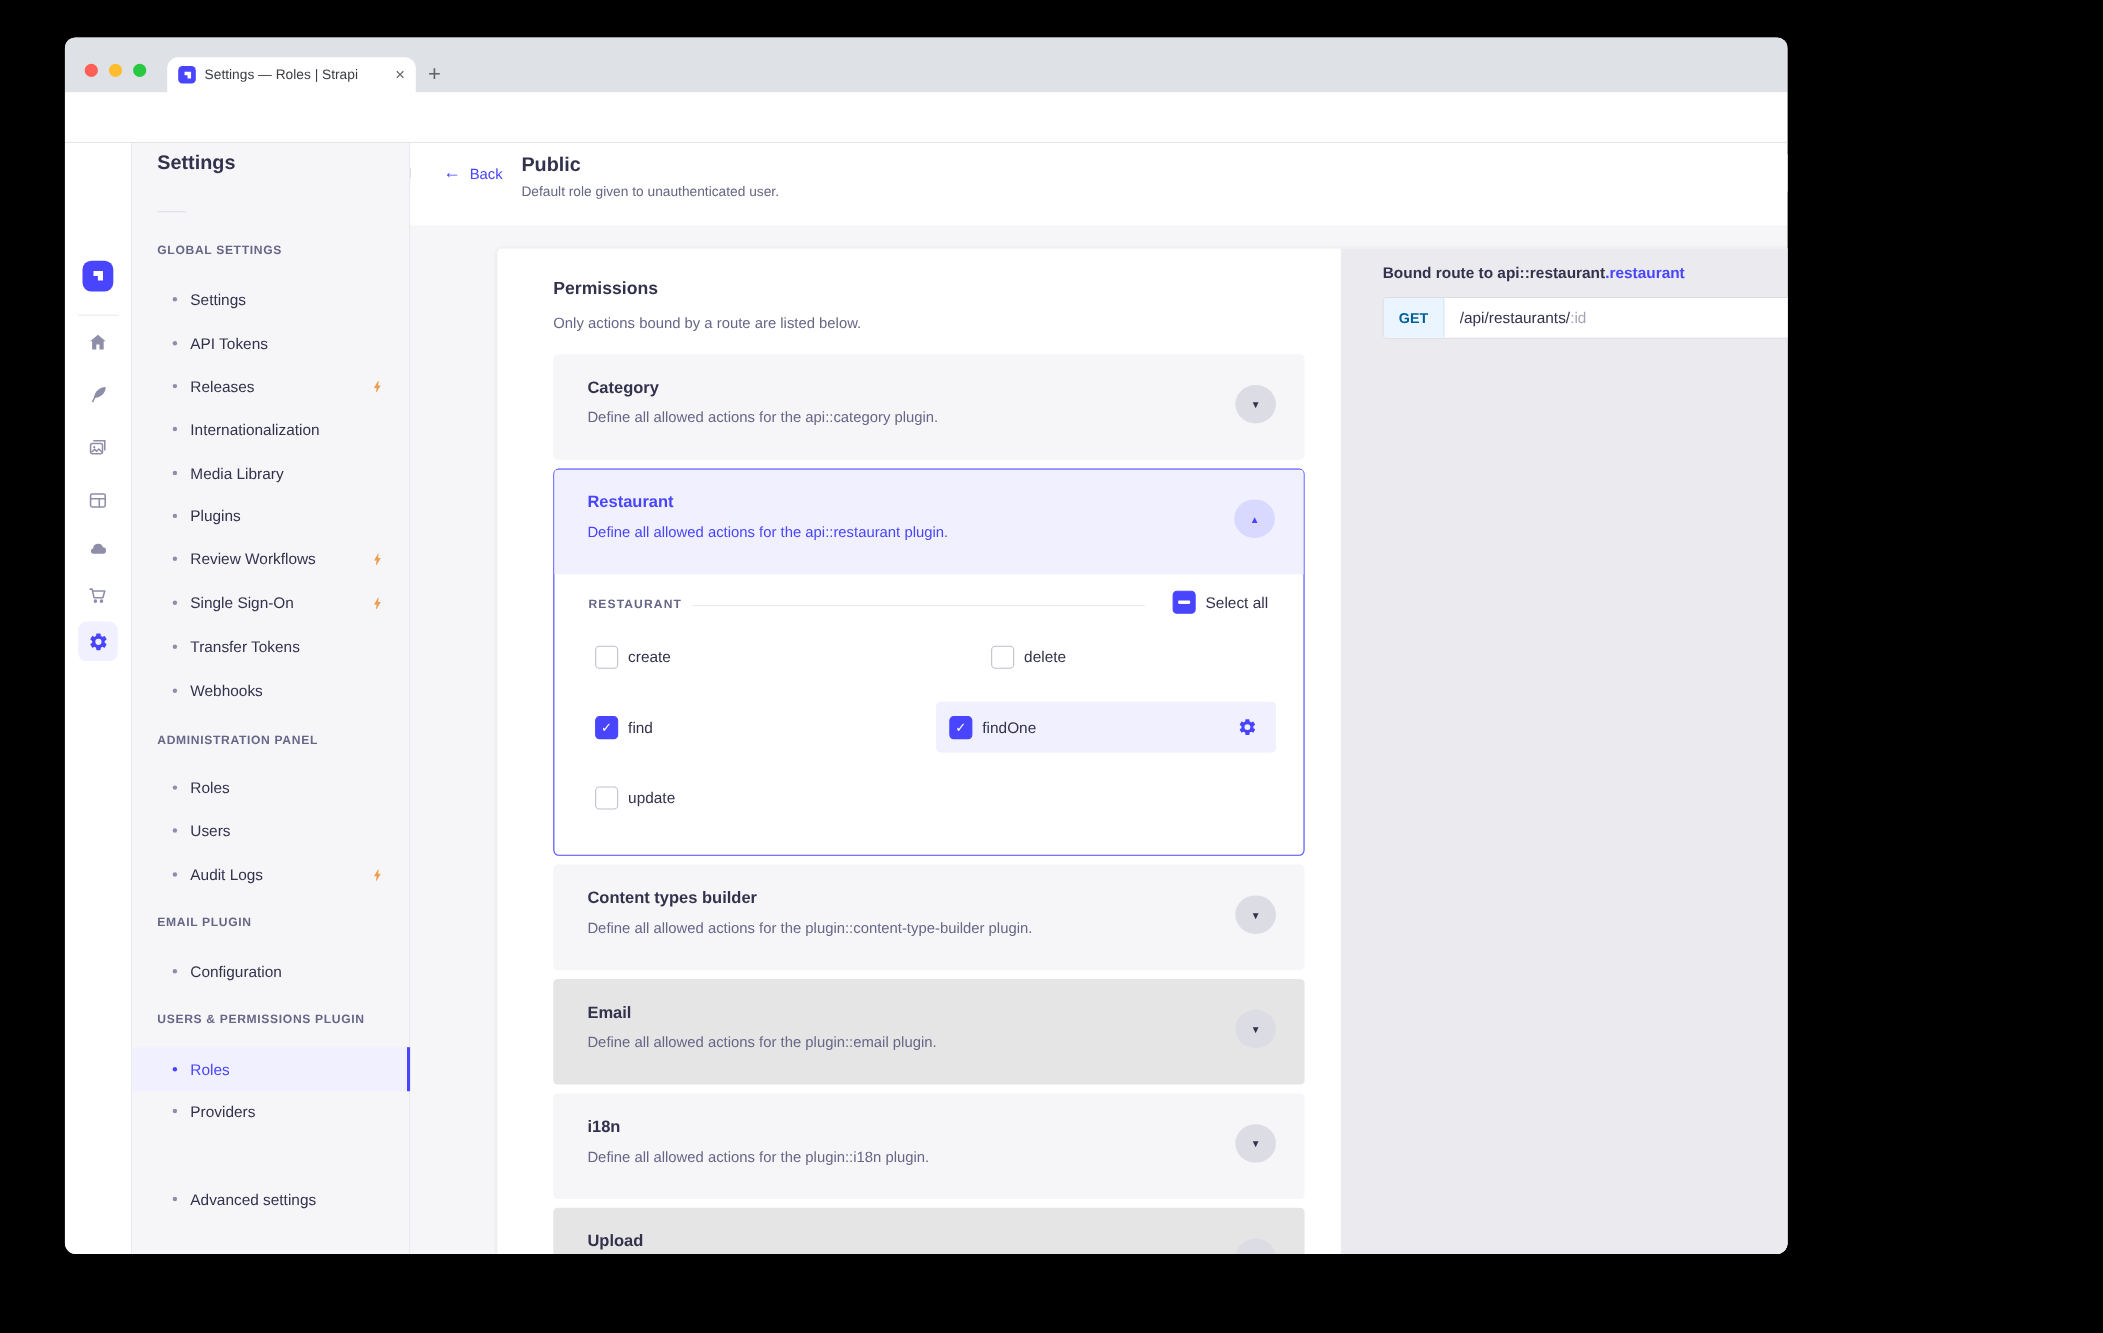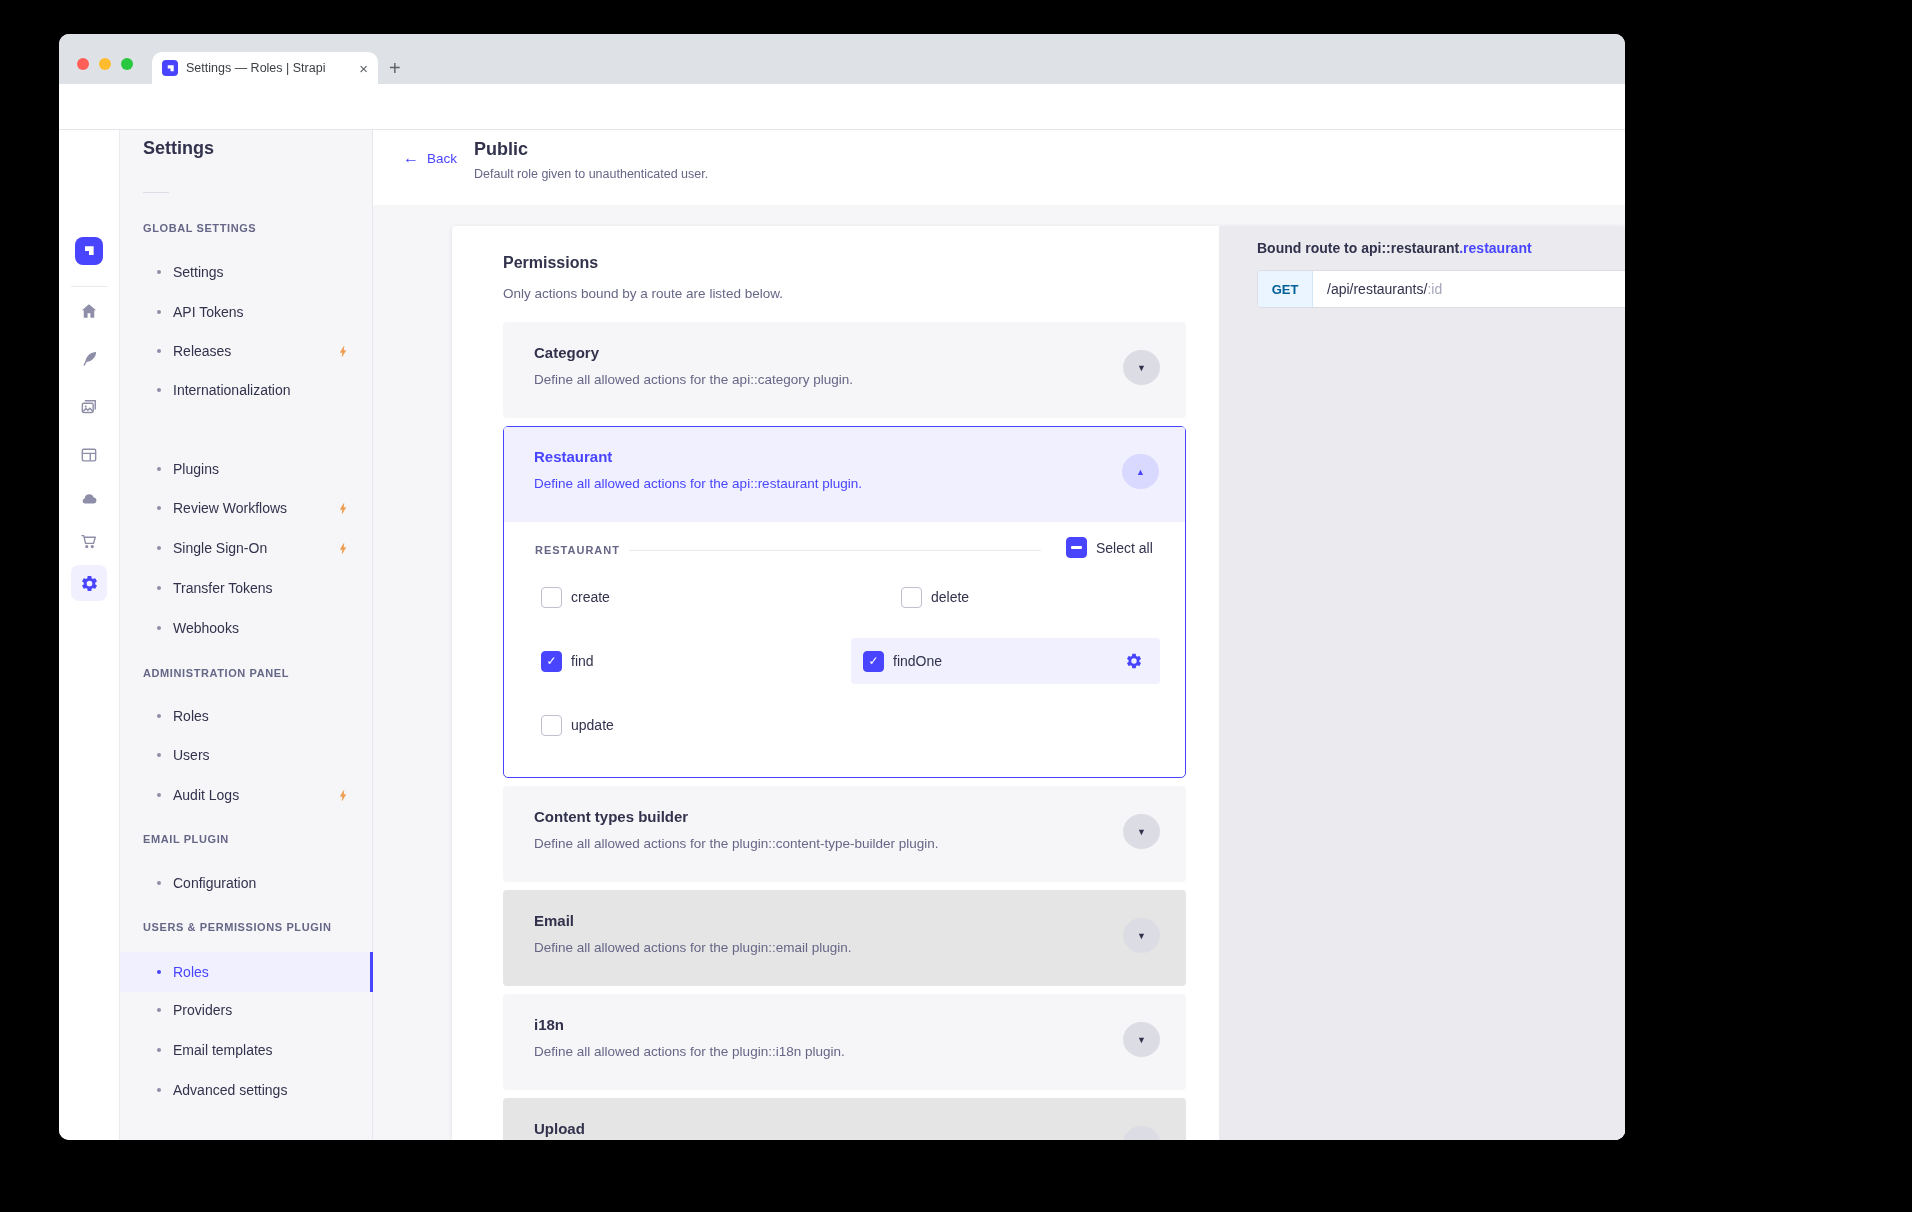--- a/index.html
+++ b/index.html
@@ -219,20 +219,24 @@
       <span class="dot"></span>
       <span>Releases</span>
     <span class="bolt"><svg width="13" height="13" viewBox="0 0 24 24">
           <path d="M11.7 21.5h-1.1l1.1-7.4H8c-.6 0-.6-.34-.4-.7C9.7 9.9 11.6 6.6 14.2 2.5h1.1l-1.1 7.4h3.7c.5 0 .6.35.5.54z" fill="#ee9e52"></path>
         </svg></span>
     </div>
   <div class="navitem" style="top:336px;">
       <span class="dot"></span>
       <span>Internationalization</span>
     </div>
+  <div class="navitem" style="top:376px;">
+      <span class="dot"></span>
+      <span>Media Library</span>
+    </div>
   <div class="navitem" style="top:415px;">
       <span class="dot"></span>
       <span>Plugins</span>
     </div>
   <div class="navitem" style="top:454px;">
       <span class="dot"></span>
       <span>Review Workflows</span>
     <span class="bolt"><svg width="13" height="13" viewBox="0 0 24 24">
           <path d="M11.7 21.5h-1.1l1.1-7.4H8c-.6 0-.6-.34-.4-.7C9.7 9.9 11.6 6.6 14.2 2.5h1.1l-1.1 7.4h3.7c.5 0 .6.35.5.54z" fill="#ee9e52"></path>
         </svg></span>
@@ -277,24 +281,20 @@
     </div>
 
   <div class="navlabel" style="top:887px;">USERS &amp; PERMISSIONS PLUGIN</div>
   <div class="navitem active" style="top:918px;">
       <span class="dot"></span>
       <span>Roles</span>
     </div>
   <div class="navitem" style="top:956px;">
       <span class="dot"></span>
       <span>Providers</span>
-    </div>
-  <div class="navitem" style="top:996px;">
-      <span class="dot"></span>
-      <span>Email templates</span>
     </div>
   <div class="navitem" style="top:1036px;">
       <span class="dot"></span>
       <span>Advanced settings</span>
     </div>
 
   <div class="pagehead"></div>
   <div class="backlink">
     <span class="backarrow">←</span>
     <span>Back</span>

